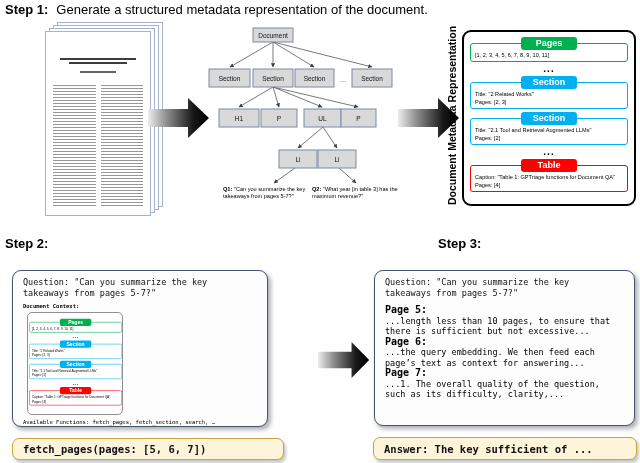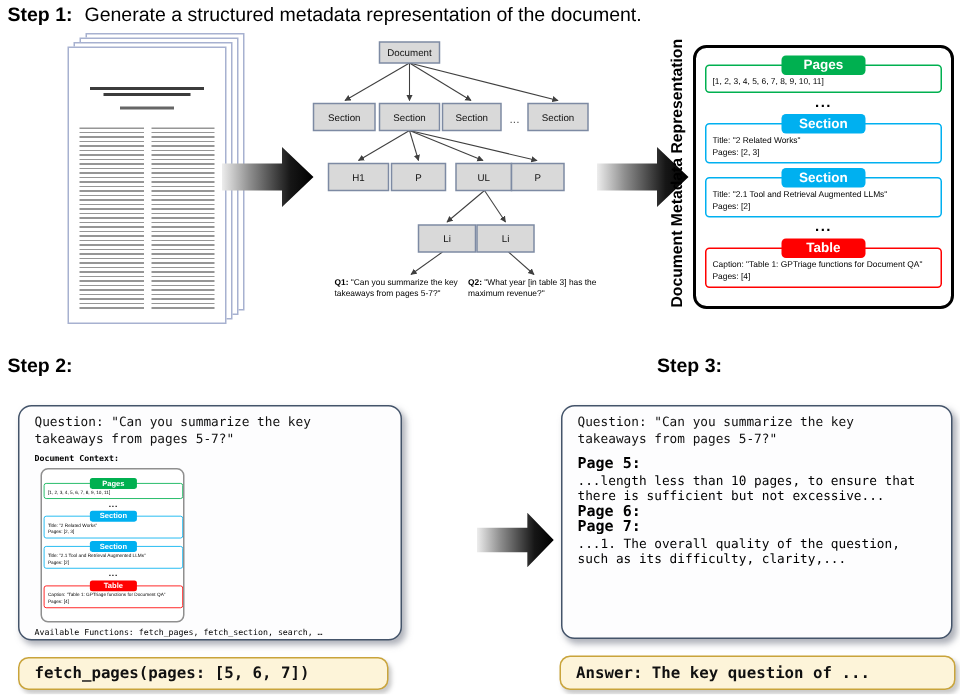--- a/index.html
+++ b/index.html
@@ -69,21 +69,21 @@
   .functions-line { font-family:"DejaVu Sans Mono",monospace; font-size:5.5px; margin-top:4px; white-space:nowrap; }
   .snippets { margin-top:7px; }
   .page-h { font-family:"DejaVu Sans Mono",monospace; font-weight:bold; font-size:10px; line-height:10.5px; }
   .page-t { font-family:"DejaVu Sans Mono",monospace; font-size:8.5px; line-height:10.5px; white-space:pre-wrap; }
 
   
   .callout { position:absolute; background:var(--callout-bg,#FDF4D9); border:1.8px solid var(--callout-border,#C9A43B);
     border-radius:7px; box-shadow:2px 2.5px 3px rgba(120,120,120,.4);
     font-family:"DejaVu Sans Mono",monospace; font-weight:bold; font-size:10.5px;
     display:flex; align-items:center; padding:0 10px; box-sizing:border-box; color:#111; }
-  #call2 { left:12px; top:438px; width:247px; height:22px; }
+  #call2 { left:12px; top:438px; width:272px; height:22px; }
   #call3 { left:373px; top:437px; width:264px; height:23px; }
 </style>
 </head>
 <body>
 
 <div class="canvas">
 
   <svg width="0" height="0" style="position:absolute" aria-hidden="true">
     <defs>
       <linearGradient id="agrad" x1="0" y1="0" x2="1" y2="0">
@@ -255,23 +255,25 @@
   </div>
 
   <div class="pbox" id="box3">
     <div class="mono-q">Question: "Can you summarize the key
 takeaways from pages 5-7?"</div>
     <div class="snippets">
         <div class="page-h">Page 5:</div>
         <div class="page-t">...length less than 10 pages, to ensure that
 there is sufficient but not excessive...</div>
         <div class="page-h">Page 6:</div>
+        <div class="page-t">...the query embedding. We then feed each
+page’s text as context for answering...</div>
         <div class="page-h">Page 7:</div>
         <div class="page-t">...1. The overall quality of the question,
 such as its difficulty, clarity,...</div>
       </div>
   </div>
 
   <div class="callout" id="call3">
-    <span>Answer: The key question of ...</span>
+    <span>Answer: The key sufficient of ...</span>
   </div>
 
 </div>
 
 </body></html>

